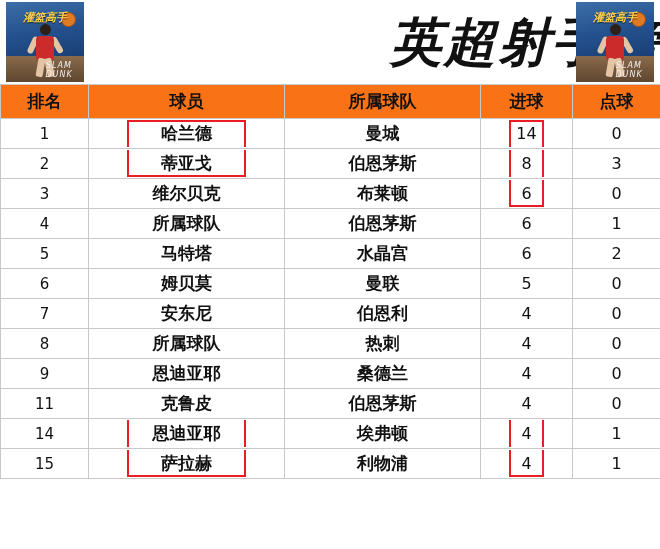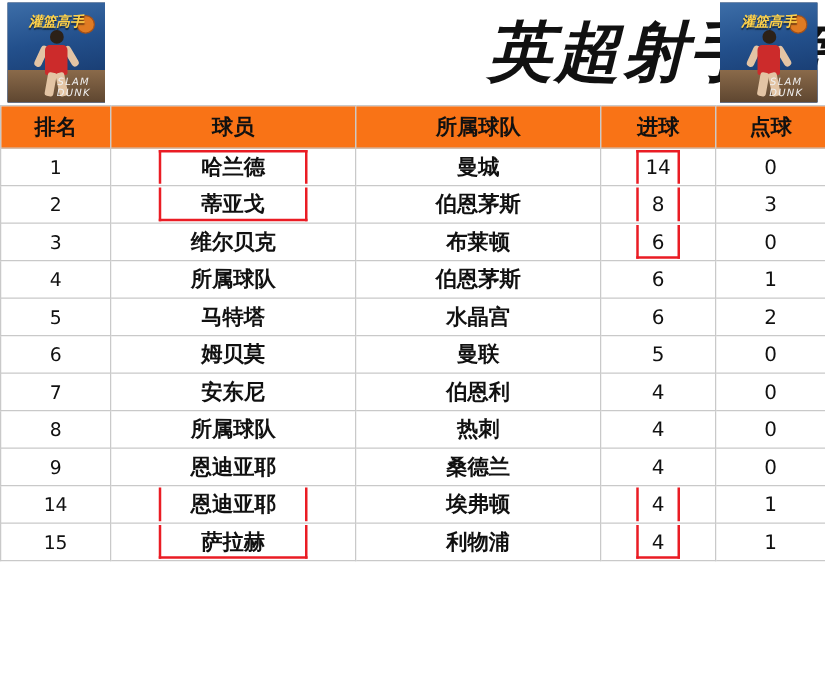--- a/index.html
+++ b/index.html
@@ -310,20 +310,27 @@
           <td class="num">0</td>
         </tr>
         <tr>
           <td class="rank">9</td>
           <td>恩迪亚耶</td>
           <td>桑德兰</td>
           <td class="num">4</td>
           <td class="num">0</td>
         </tr>
         <tr>
+          <td class="rank">11</td>
+          <td>克鲁皮</td>
+          <td>伯恩茅斯</td>
+          <td class="num">4</td>
+          <td class="num">0</td>
+        </tr>
+        <tr>
           <td class="rank">14</td>
           <td class="hl-cell grp-mid">恩迪亚耶<span class="box player"></span></td>
           <td>埃弗顿</td>
           <td class="num hl-cell grp-mid">4<span class="box narrow"></span></td>
           <td class="num">1</td>
         </tr>
         <tr>
           <td class="rank">15</td>
           <td class="hl-cell grp-bot">萨拉赫<span class="box player"></span></td>
           <td>利物浦</td>

